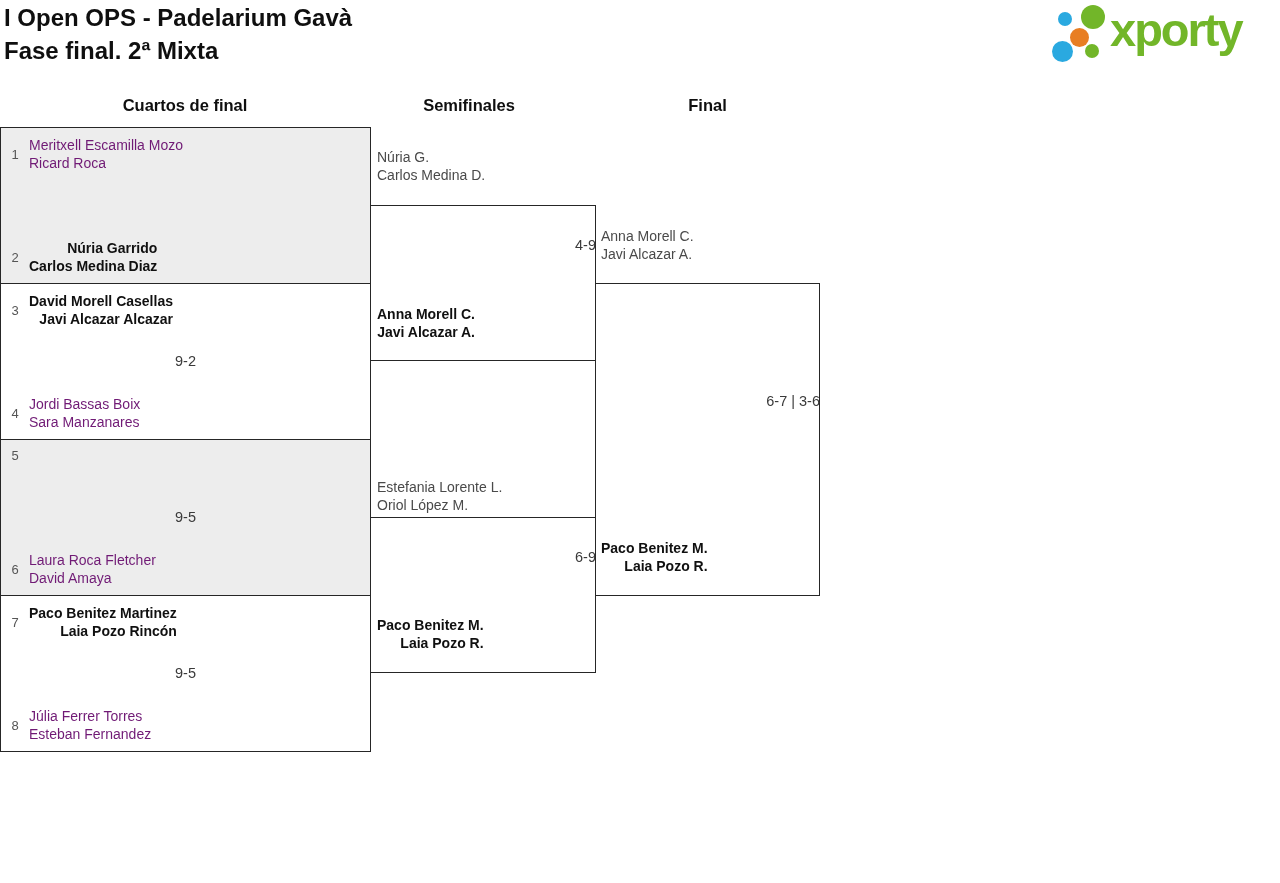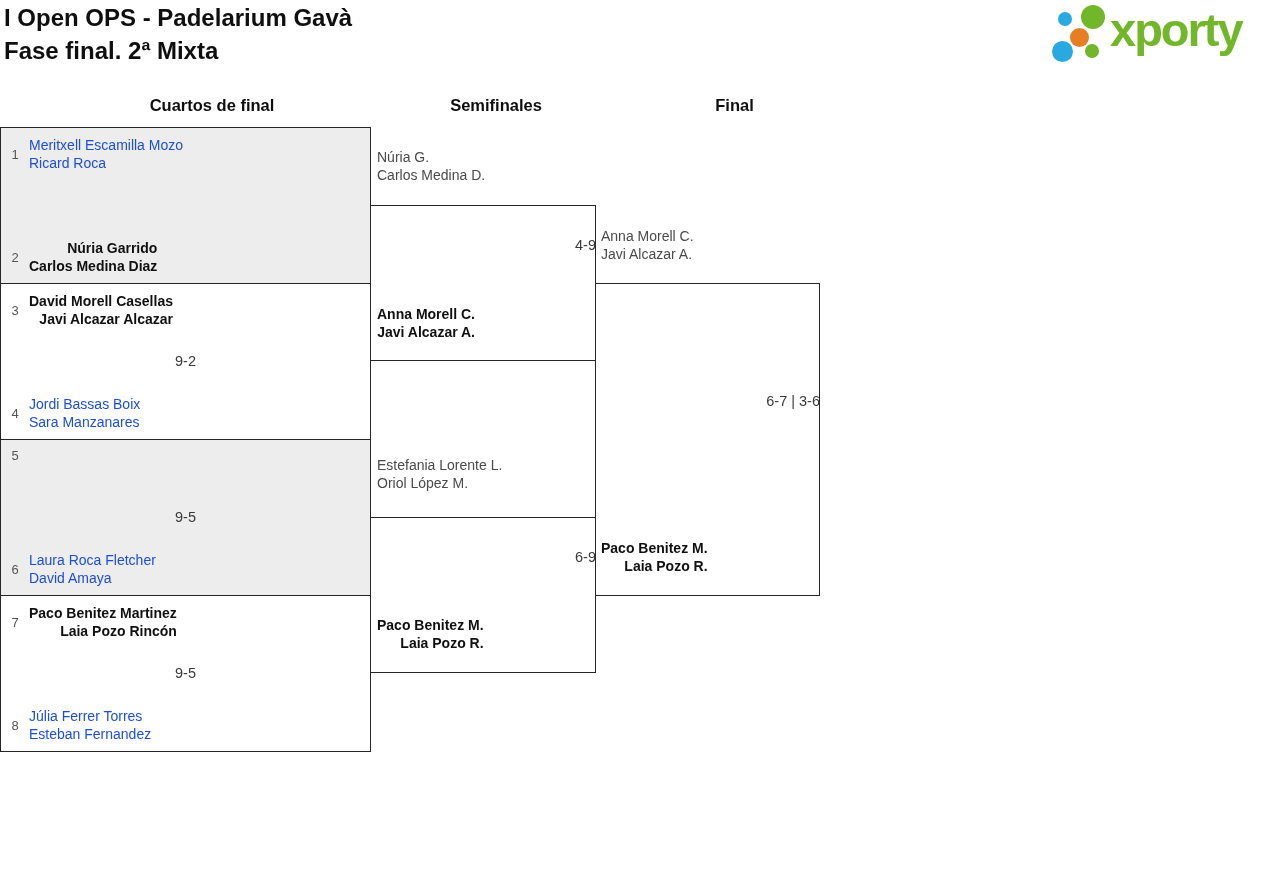--- a/index.html
+++ b/index.html
@@ -13,53 +13,53 @@
   .logo { position:absolute; left:1050px; top:4px; width:228px; height:64px; cursor:pointer; }
   .dot { position:absolute; border-radius:50%; }
   .d1 { left:8px;  top:8px;  width:14px; height:14px; }
   .d2 { left:31px; top:1px;  width:24px; height:24px; }
   .d3 { left:20px; top:24px; width:19px; height:19px; }
   .d4 { left:2px;  top:37px; width:21px; height:21px; }
   .d5 { left:35px; top:40px; width:14px; height:14px; }
   .logo-word { position:absolute; left:60px; top:-9px; font-size:47px; font-weight:800; letter-spacing:-2px; line-height:70px; }
 
   
-  .round-header { position:absolute; top:96px; text-align:center; font-size:16.5px; font-weight:700; color:#0f0f0f;margin-left:27px; }
+  .round-header { position:absolute; top:96px; text-align:center; font-size:16.5px; font-weight:700; color:#0f0f0f; }
   .rh-qf { left:0; width:370px; }
   .rh-sf { left:356px; width:226px; }
   .rh-f  { left:595px; width:225px; }
 
   
   .qf-box { position:absolute; left:0; width:371px; height:157px; border:1px solid #262626; box-sizing:border-box; background:#ffffff; }
   .qf-box.alt { background:#ededed; }
   .qf1 { top:127px; } .qf2 { top:283px; } .qf3 { top:439px; } .qf4 { top:595px; }
 
   .team-row { position:absolute; left:7px; right:8px; display:flex; align-items:center; gap:7px; }
   .team-row.t { top:8px; }
   .team-row.b { top:111px; }
   .seed { width:14px; text-align:center; font-size:13px; color:#555; flex:0 0 auto; }
-  .names { display:block; font-size:14px; line-height:18px; color:#1d4ed8; }
+  .names { display:block; font-size:14px; line-height:18px; color:#701a75; }
   .names .n { display:block; white-space:nowrap; }
   .winner .names, .pair.winner { font-weight:700; color:#101010;text-align:right; }
   .qf-score { position:absolute; left:0; right:0; top:69px; text-align:center; font-size:14.5px; color:#3a3a3a; }
 
   
   .rect { position:absolute; border:1px solid #262626; box-sizing:border-box; background:transparent; }
   .sf1 { left:370px; top:205px; width:226px; height:156px; }
   .sf2 { left:370px; top:517px; width:226px; height:156px; }
   .fin { left:595px; top:283px; width:225px; height:313px; }
 
   
   .pair { position:absolute; font-size:14px; line-height:18px; color:#4a4a4a; }
   .pair .n { display:block; white-space:nowrap; }
   .fscore { position:absolute; text-align:right; font-size:14.5px; color:#3a3a3a; }
   .p-sf1t { left:377px; top:148px; }
   .s-sf1  { left:370px; top:237px; width:226px; }
   .p-sf1b { left:377px; top:305px; }
-  .p-sf2t { left:377px; top:456px; }
+  .p-sf2t { left:377px; top:478px; }
   .s-sf2  { left:370px; top:549px; width:226px; }
   .p-sf2b { left:377px; top:616px; }
   .p-ft   { left:601px; top:227px; }
   .s-f    { left:595px; top:393px; width:225px; }
   .p-fb   { left:601px; top:539px; }
 </style>
 </head>
 <body>
 
 <div class="page">

